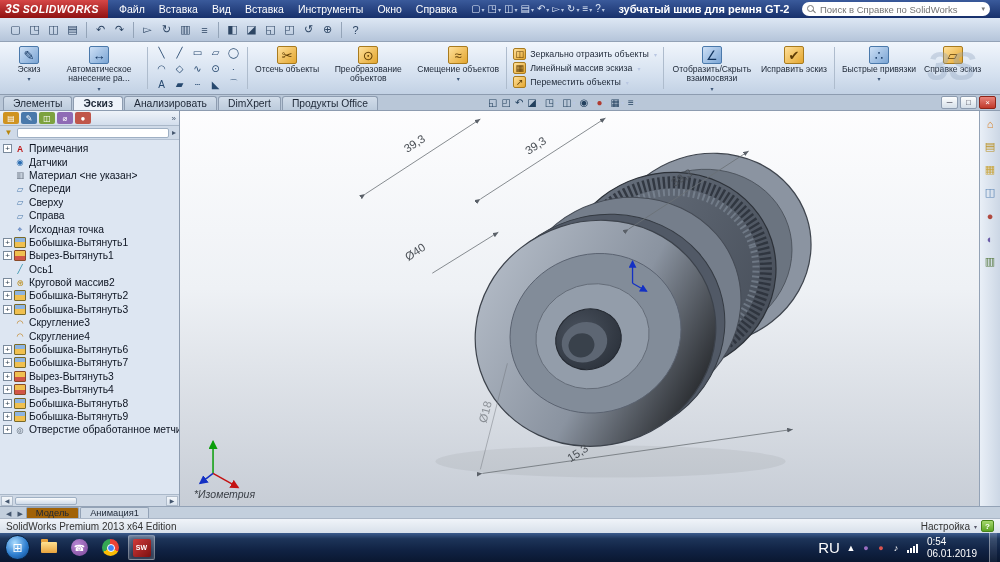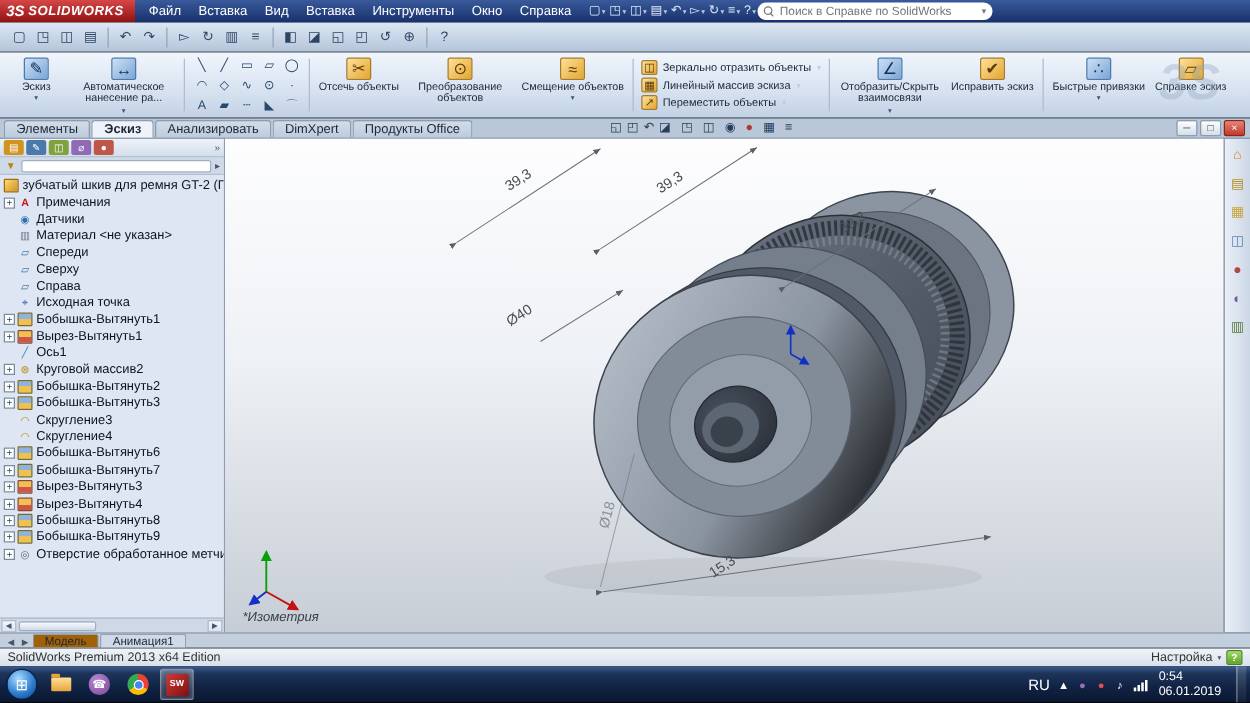--- a/index.html
+++ b/index.html
@@ -113,21 +113,21 @@
 .apps{display:flex;gap:4px;align-items:center}
 .app{width:27px;height:25px;border-radius:2px;display:flex;align-items:center;justify-content:center}
 .app.active{background:linear-gradient(#ffffff3d,#ffffff14);border:1px solid #ffffff59;box-shadow:inset 0 0 5px #ffffff40}
 .folder{width:16px;height:11px;background:linear-gradient(#ffe191,#e8a33d);border-radius:1px;position:relative}
 .folder::before{content:"";position:absolute;top:-3px;left:0;width:7px;height:3px;background:#e8a33d;border-radius:1px 1px 0 0}
 .vib{width:17px;height:17px;border-radius:50%;background:radial-gradient(circle at 35% 30%,#b586d3,#7d4698);color:#fff;font-size:9px;display:flex;align-items:center;justify-content:center}
 .chr{width:17px;height:17px;border-radius:50%;background:conic-gradient(#ea4335 0 33%,#fbbc05 33% 66%,#34a853 66% 100%);position:relative}
 .chr::after{content:"";position:absolute;inset:4.5px;background:#4285f4;border:1.5px solid #fff;border-radius:50%}
 .swtile{width:18px;height:18px;background:linear-gradient(135deg,#d03a3a 0%,#7c1010 100%);border-radius:2px;color:#fff;font-size:7px;font-weight:bold;display:flex;align-items:center;justify-content:center}
 .tray{margin-left:auto;display:flex;align-items:center;gap:6px;color:#fff}
-.lang{font-size:12px}
+.lang{font-size:15px}
 .trayicon{font-size:9px;display:flex;align-items:center;justify-content:center;min-width:10px}
 .netbars{display:flex;align-items:flex-end;gap:1px;height:10px}
 .netbars i{width:2px;background:#fff;display:block}
 .nb1{height:3px}.nb2{height:5px}.nb3{height:7px}.nb4{height:9px}
 .clock{font-size:10px;line-height:1.2;margin:0 3px}
 .showdesk{width:8px;height:29px;border-left:1px solid #ffffff66;background:linear-gradient(#ffffff26,#ffffff0a);margin-left:3px;flex:0 0 auto}
 </style>
 </head>
 <body>
 
@@ -178,20 +178,21 @@
         </div>
         <div class="qwrap">
           <span class="qicon">≡</span>
           <span class="dropdown-caret">▾</span>
         </div>
         <div class="qwrap">
           <span class="qicon">?</span>
           <span class="dropdown-caret">▾</span>
         </div>
       </div>
+    <div class="doctitle">зубчатый шкив для ремня GT-2</div>
     <div class="search">
       <span class="mag"></span>
       <input placeholder="Поиск в Справке по SolidWorks" style="">
       <span class="scaret">▾</span>
     </div>
   </div>
 
   <div class="toolbar2" id="toolbar2">
       <div class="t2chip">▢</div>
       <div class="t2chip">◳</div>
@@ -364,24 +365,20 @@
           <span class="ptchip" style="background: rgb(143, 107, 181);">⌀</span>
           <span class="ptchip" style="background: rgb(192, 86, 74);">●</span>
           <span class="pflyout">»</span>
         </div>
       <div class="pfilter">
         <span class="funnel">▼</span>
         <span class="filterfield"></span>
         <span class="pflyout">▸</span>
       </div>
       <div class="tree" id="tree">
-          <div class="trow">
-            <span class="ticon ti-part"></span>
-            <span class="tlabel">зубчатый шкив для ремня GT-2  (П</span>
-          </div>
           <div class="trow">
             <span class="plus">+</span>
             <span class="ticon ti-annotations">A</span>
             <span class="tlabel">Примечания</span>
           </div>
           <div class="trow">
             <span class="spacer"></span>
             <span class="ticon ti-sensors">◉</span>
             <span class="tlabel">Датчики</span>
           </div>

